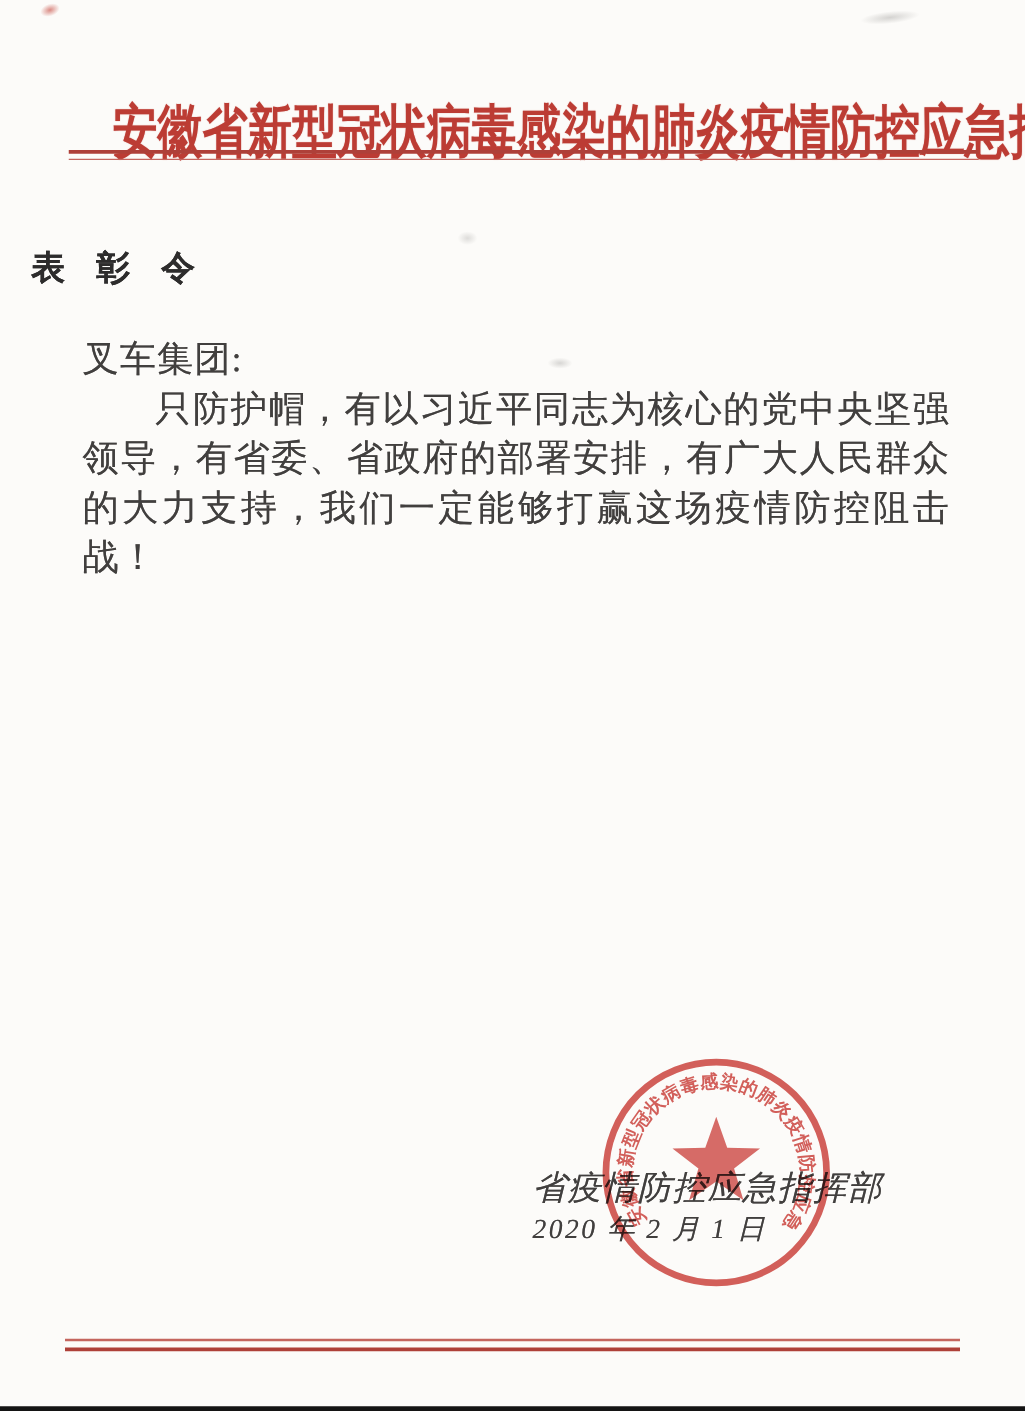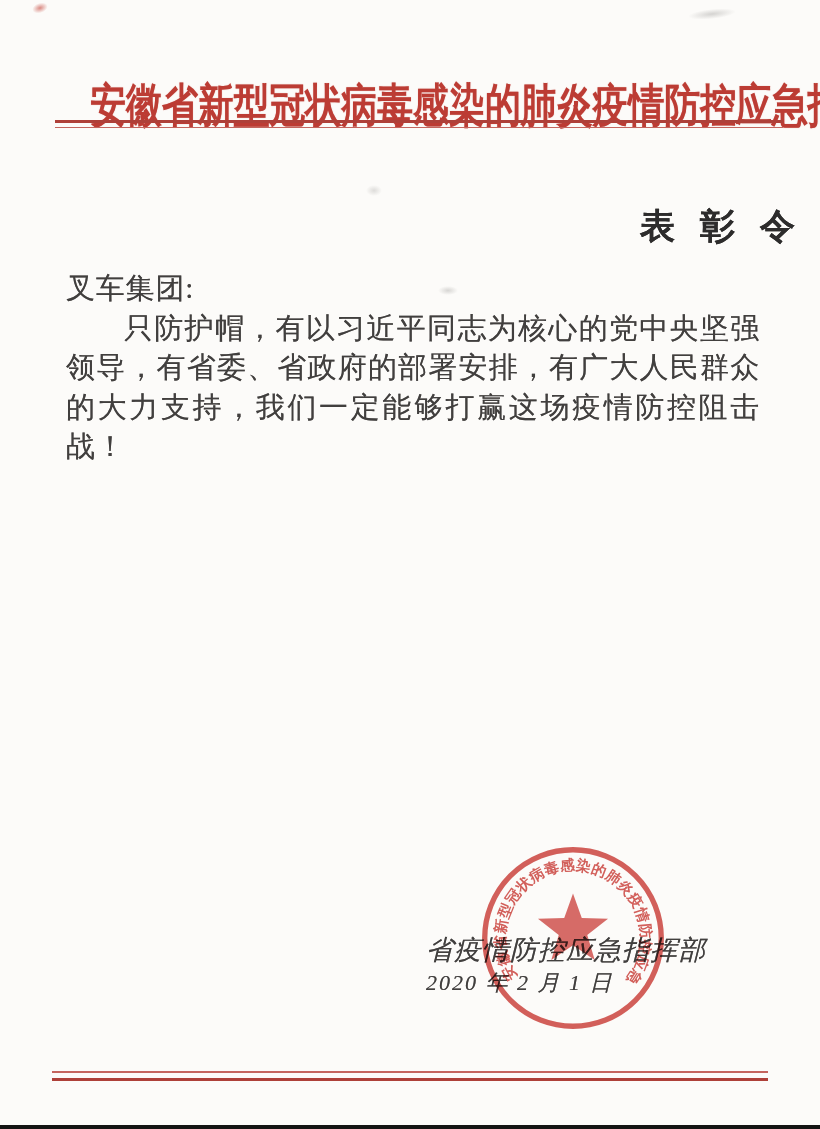--- a/index.html
+++ b/index.html
@@ -26,22 +26,22 @@
     font-size:46px;font-weight:bold;color:var(--header-red);
     transform:scaleX(.78);
     text-shadow:0 0 1px rgba(188,60,52,.55);
   }
   .rule-top{position:absolute;top:120px;left:55px;right:37px;}
   .rule-top .thick{height:3px;background:var(--rule-red);}
   .rule-top .thin{height:1px;background:var(--rule-red-light);margin-top:4px;}
   
   .doc-title{
     position:absolute;top:174px;left:0;right:0;
-    text-align:right;
-    font-size:35px;font-weight:bold;color:#2d2c2c;
+    text-align:left;
+    font-size:27px;font-weight:bold;color:#2d2c2c;
     letter-spacing:25px;text-indent:25px;
     text-shadow:0 0 .5px #2d2c2c;
   }
   
   .body{
     position:absolute;top:269px;left:66px;width:694px;
     font-size:29px;line-height:39.5px;letter-spacing:.8px;
     color:var(--body-ink);
     text-align:justify;
     text-shadow:0 0 .4px rgba(65,63,62,.7);

